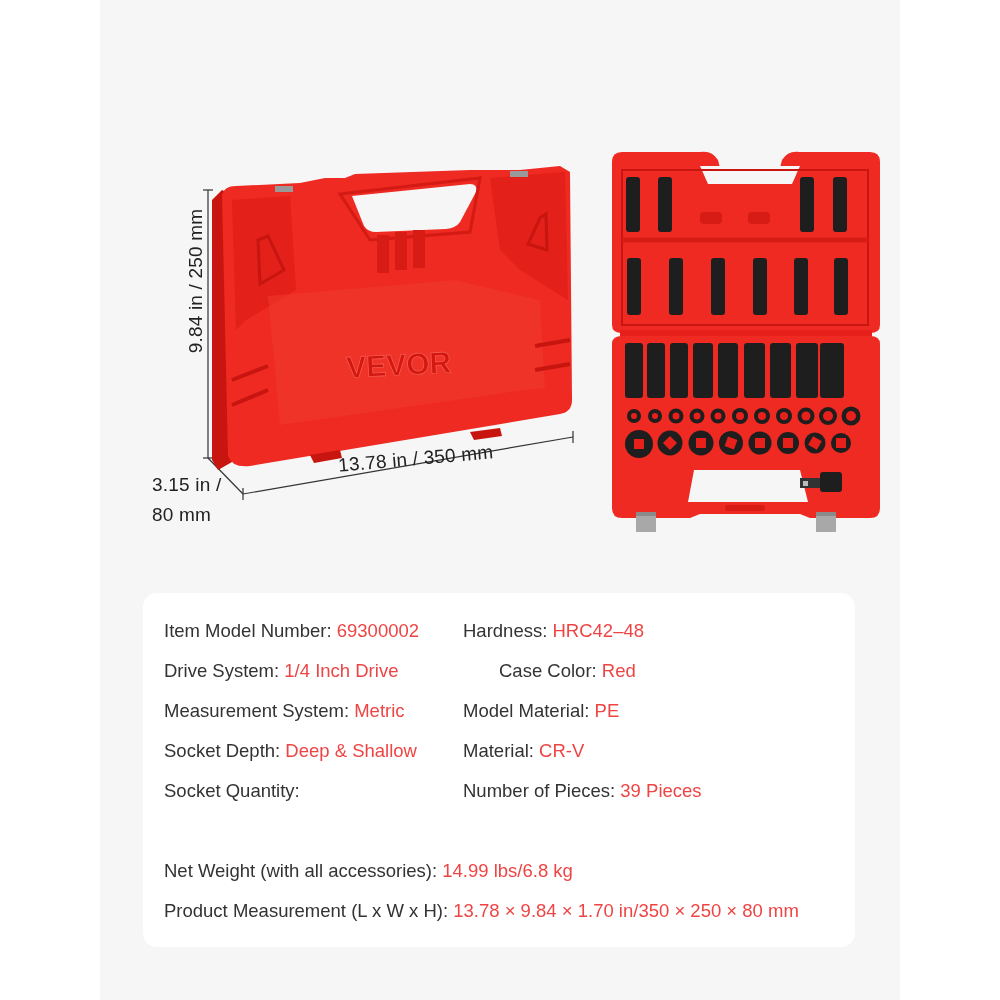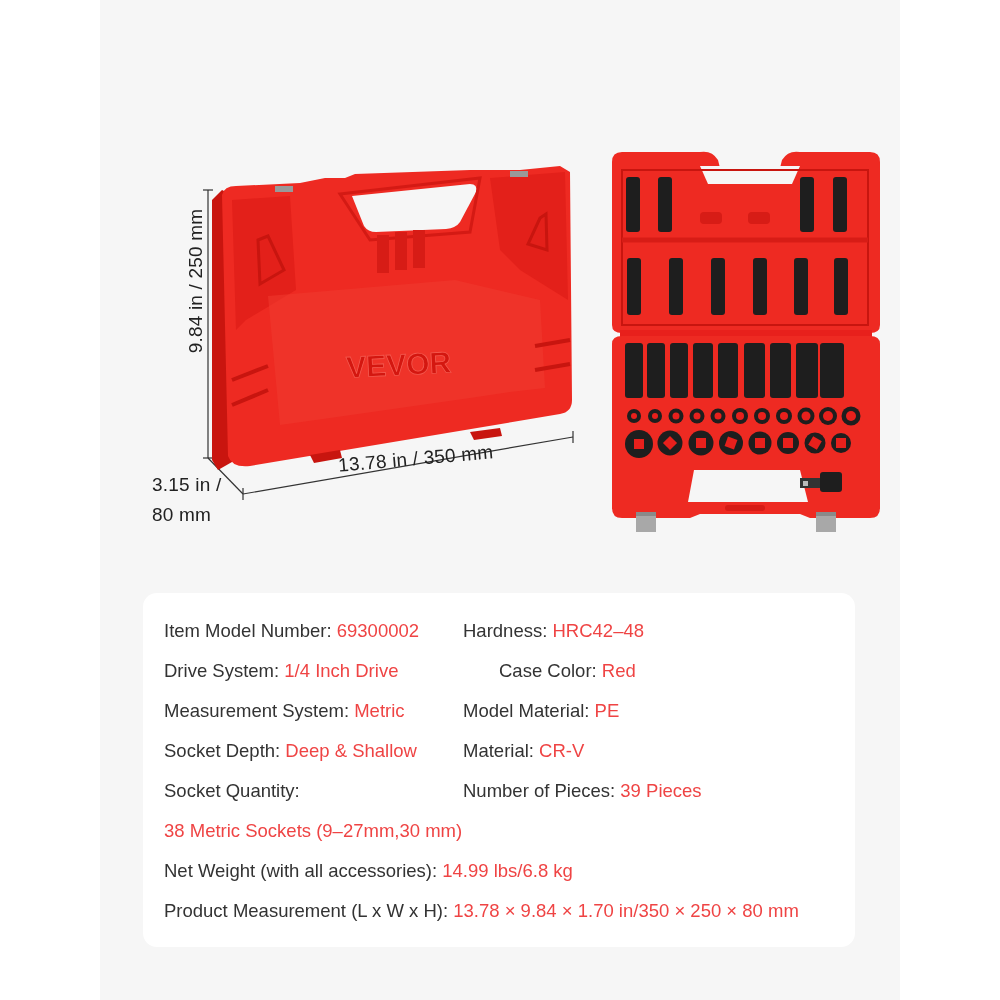--- a/index.html
+++ b/index.html
@@ -213,22 +213,19 @@
     <span>Material: </span><span class="val">CR-V</span>
   </div>
 
   <div class="spec-row col-l" style="top:187px;">
     <span>Socket Quantity:</span><span class="val"></span>
   </div>
   <div class="spec-row col-r" style="top:187px;">
     <span>Number of Pieces: </span><span class="val">39 Pieces</span>
   </div>
 
-  <div class="spec-row col-l" style="top:227px;">
-    <span></span><span class="val">38 Metric Sockets (9–27mm,30 mm)</span>
-  </div>
   <div class="spec-row col-l" style="top:267px;">
     <span>Net Weight (with all accessories): </span><span class="val">14.99 lbs/6.8 kg</span>
   </div>
   <div class="spec-row col-l" style="top:307px;">
     <span>Product Measurement (L x W x H): </span><span class="val">13.78 × 9.84 × 1.70 in/350 × 250 × 80 mm</span>
   </div>
 </div>
 
 </body></html>

